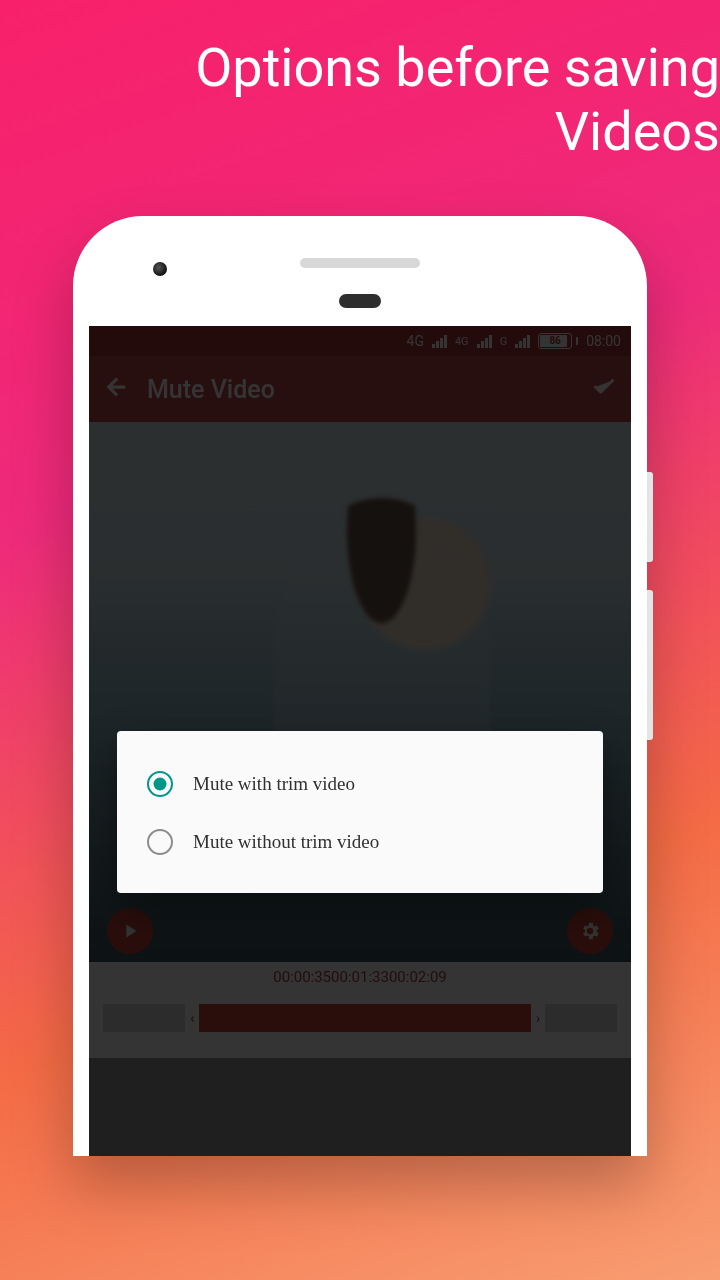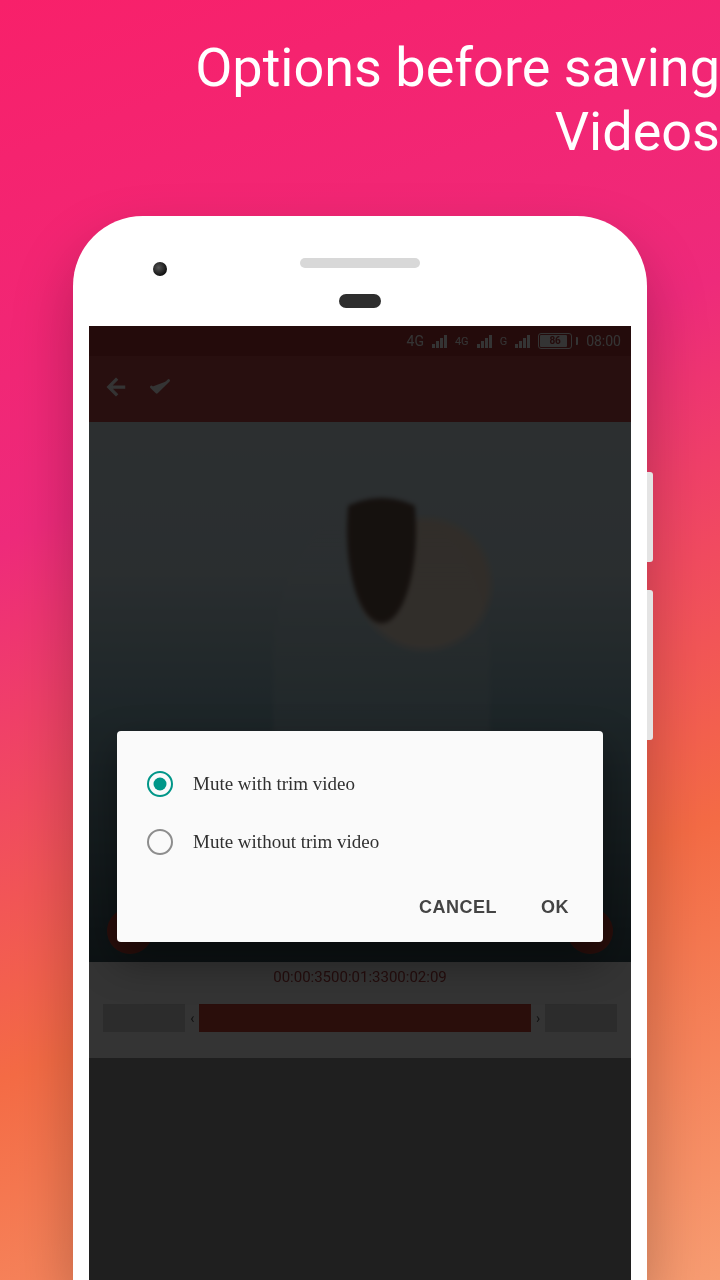--- a/index.html
+++ b/index.html
@@ -8,21 +8,21 @@
     width: 720px; height: 1280px;
     background: linear-gradient(160deg, #f8206a 0%, #ee2a7b 35%, #f46b45 70%, #f89d72 100%);
     position: relative;
   }
   .promo-title {
     color: #fff; text-align: right; font-size: 54px; font-weight: 400;
     padding-top: 36px; line-height: 1.18; padding-left: 45px;
   }
   .phone {
     position: absolute; left: 50%; top: 216px; transform: translateX(-50%);
-    width: 574px; height: 1064px; 
+    width: 574px; height: 940px; 
     background: #ffffff; border-radius: 70px 70px 0 0;
     box-shadow: 0 30px 60px rgba(0,0,0,.25);
   }
   .phone::after{ 
     content:""; position:absolute; right:-6px; top:256px; width:6px; height:90px;
     background:#e4e4e4; border-radius:0 3px 3px 0;
   }
   .phone-side2{ position:absolute; right:-6px; top:374px; width:6px; height:150px;
     background:#e4e4e4; border-radius:0 3px 3px 0;}
   .bezel-top { height: 110px; position: relative; }
@@ -144,20 +144,21 @@
           </span>
           <span class="sb-txt">08:00</span>
         </div>
 
         <div class="app-bar">
           <span class="back-arrow">
             <svg viewBox="0 0 24 24">
                 <path d="M20 11H7.8l5.6-5.6L12 4l-8 8 8 8 1.4-1.4L7.8 13H20z"></path>
               </svg>
           </span>
+          <span class="app-title">Mute Video</span>
           <span class="check">
             <svg viewBox="0 0 24 24" fill="none">
                 <path d="M4 12l5 5L20 6" stroke-width="2.4" stroke-linecap="round" stroke-linejoin="round"></path>
               </svg>
           </span>
         </div>
 
         <div class="video-area">
           <div class="controls-row">
             <div class="circ-btn">
@@ -193,21 +194,17 @@
       <div class="scrim"></div>
       <div class="dialog">
         <div class="radio-row">
           <span class="radio checked"></span>
           <span class="radio-label">Mute with trim video</span>
         </div>
         <div class="radio-row" style="padding-top:10px;padding-bottom:28px">
           <span class="radio unchecked"></span>
           <span class="radio-label">Mute without trim video</span>
         </div>
-        <div class="dialog-actions">
-          <button class="dlg-btn">CANCEL</button>
-          <button class="dlg-btn">OK</button>
-        </div>
       </div>
 
     </div>
   </div>
 </div>
 
 </body></html>

